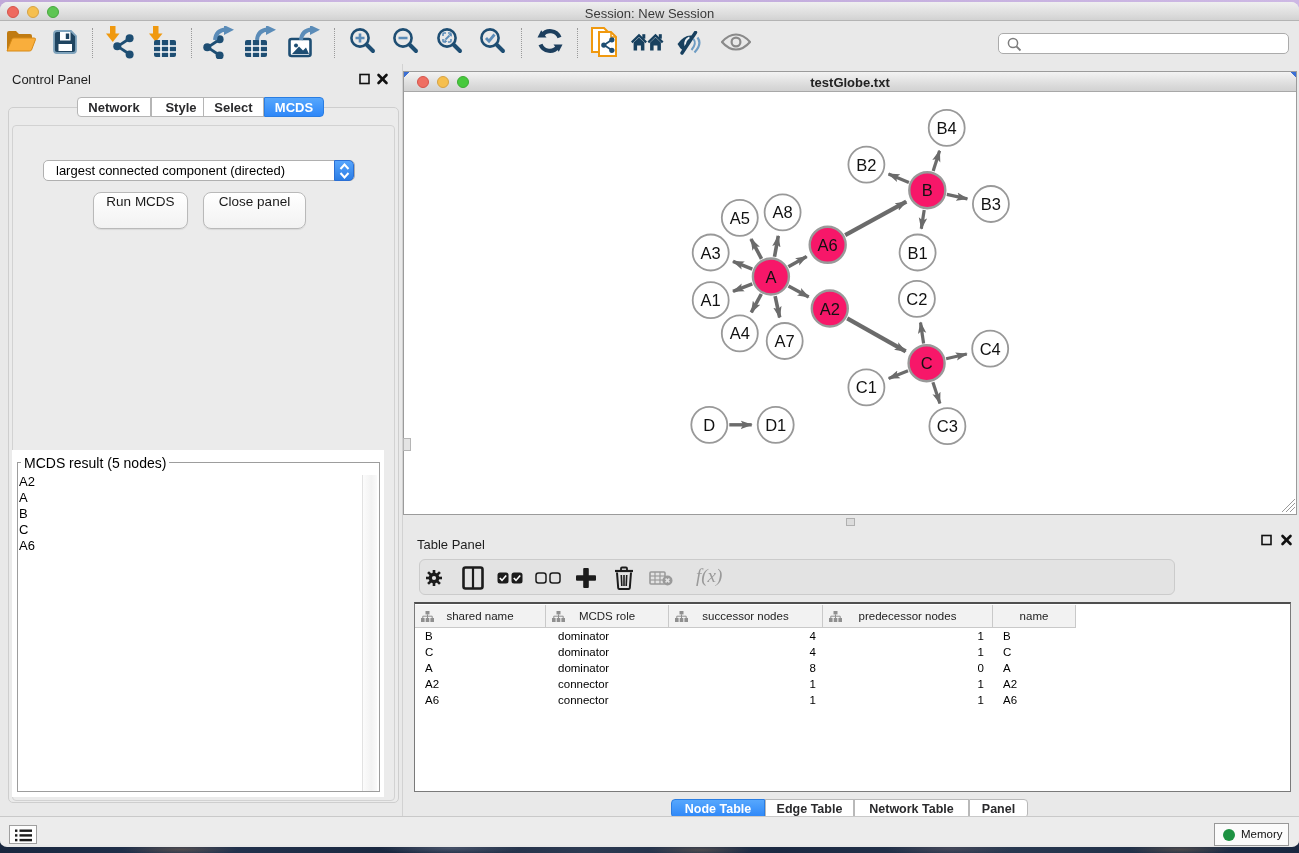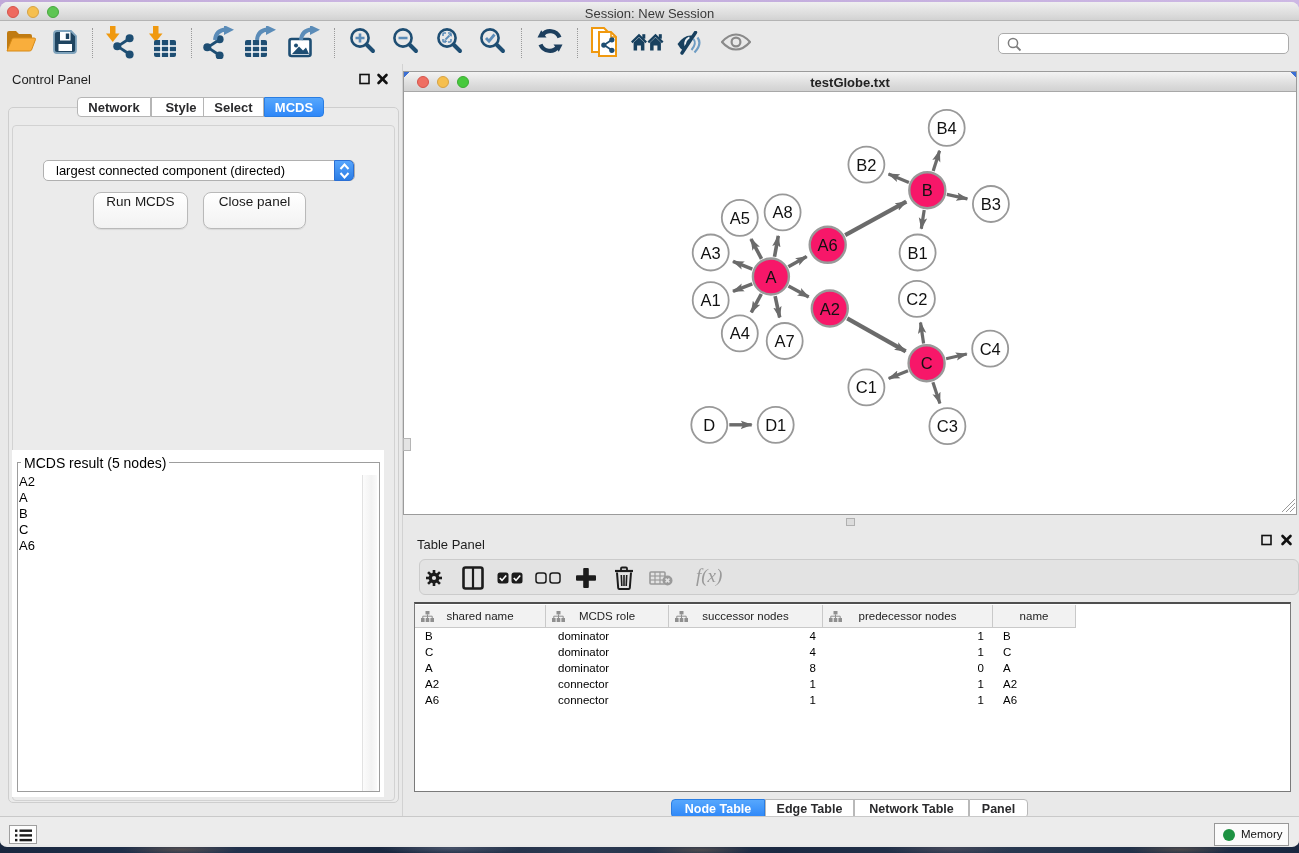--- a/index.html
+++ b/index.html
@@ -58,21 +58,21 @@
   border:1px solid #9b9b9b; background:#fff; }
 #ititle { position:absolute; left:0; top:0; width:100%; height:20px;
   background:linear-gradient(#f3f3f3,#d9d9d9 75%,#d2d2d2); border-bottom:1px solid #a8a8a8; }
 #ititle .t1 { left:13px; top:4px; background:#ef6f63; border:1px solid #d5544b; }
 #ititle .t2 { left:33px; top:4px; background:#f6bf4e; border:1px solid #d6a243; }
 #ititle .t3 { left:53px; top:4px; background:#47c93d; border:1px solid #3cab33; }
 #ititletext { position:absolute; width:100%; text-align:center; top:3px; font-size:13px;
   font-weight:bold; color:#222; }
 
 #tpanel { position:absolute; left:0; top:458px; width:895px; height:294px; }
-#ttools { position:absolute; left:15px; top:30px; width:880px; height:36px; background:#e3e3e3;
+#ttools { position:absolute; left:15px; top:30px; width:756px; height:36px; background:#e3e3e3;
   border:1px solid #cbcbcb; border-radius:6px;text-align:right; }
 #ttable { position:absolute; left:10px; top:73px; width:877px; height:190px; background:#fff;
   border:1px solid #7a7a7a; border-top:2px solid #4f4f4f; }
 .th { position:absolute; top:1px; height:23px; background:#f2f2f2; border-right:1px solid #c9c9c9;
   border-bottom:1px solid #c9c9c9; font-size:11.5px; color:#222; text-align:center; line-height:23px; }
 .trow { position:absolute; font-size:11.5px; color:#000; height:16px; line-height:16px; }
 .btab { position:absolute; top:270px; height:19px; background:#fff; border:1px solid #b9b9b9;
   font-size:12.5px; font-weight:bold; color:#2a2a2c; text-align:center; line-height:18px; }
 
 #status { position:absolute; left:0; top:814px; width:1299px; height:29px;

